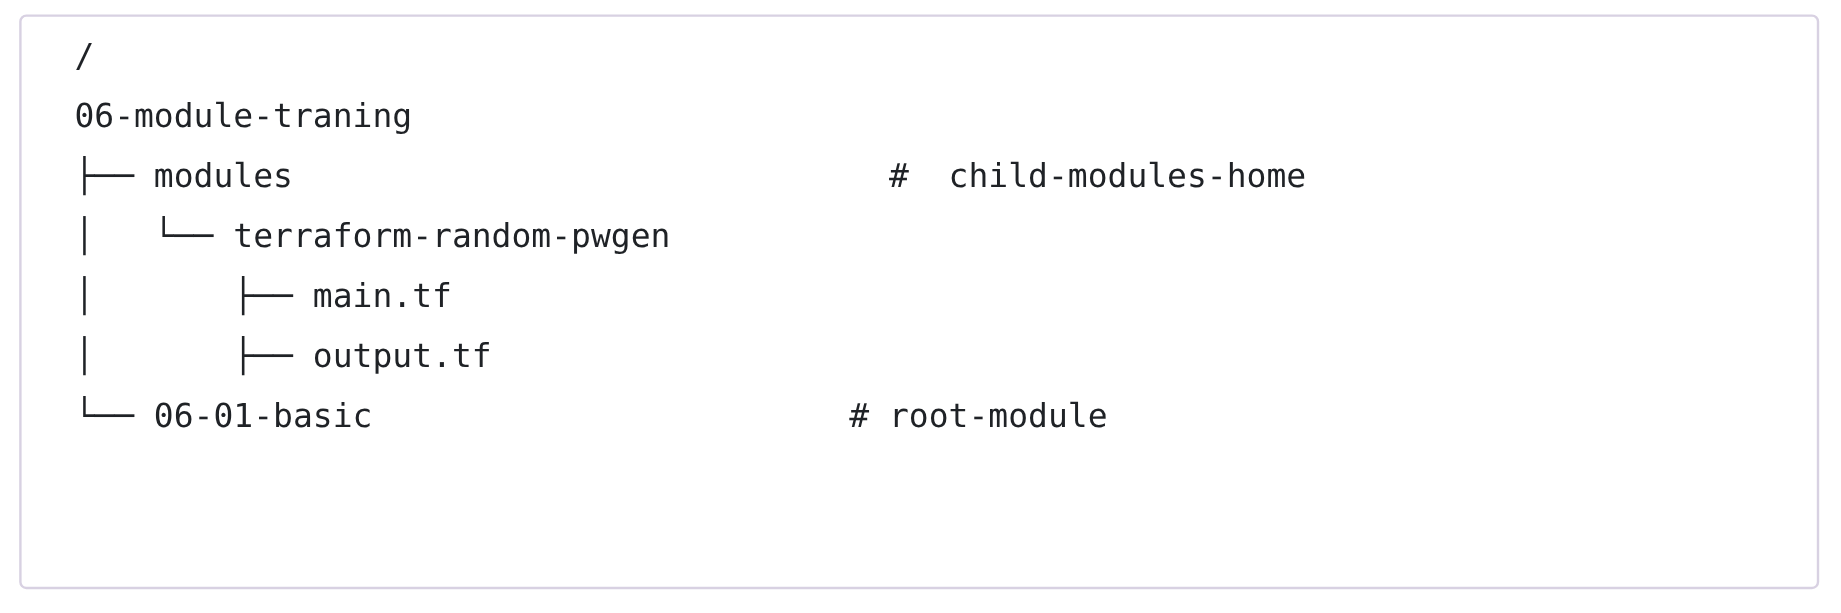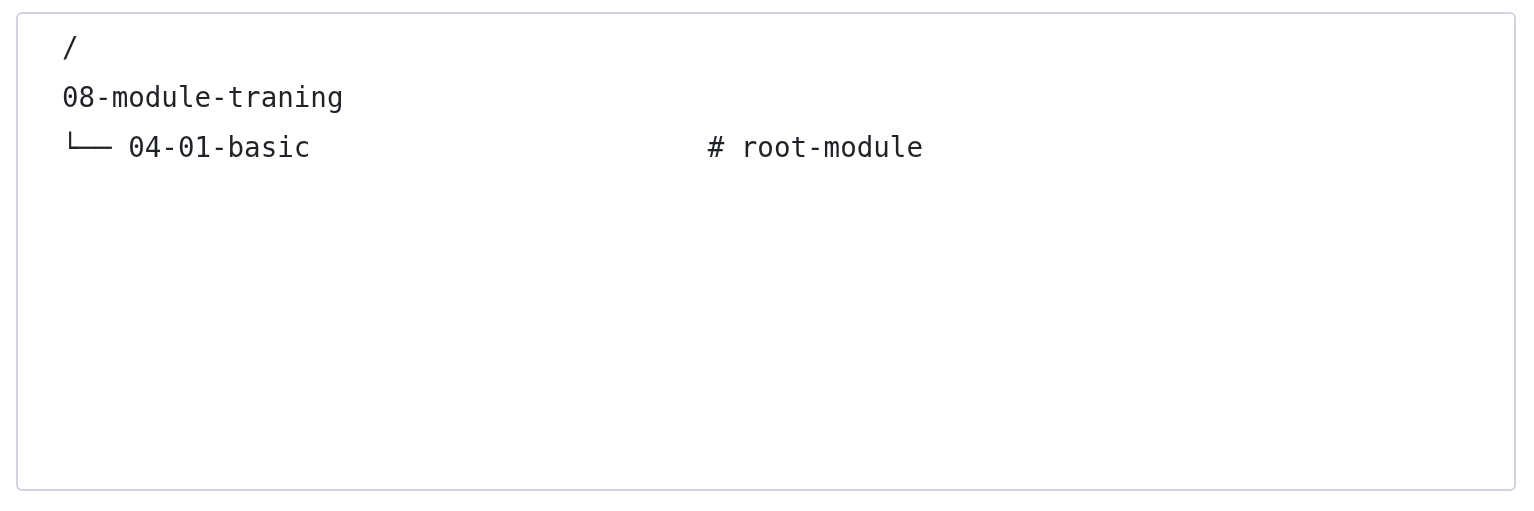--- a/index.html
+++ b/index.html
@@ -40,16 +40,20 @@
     white-space: pre;
     height: 50px;
   }
 </style>
 </head>
 <body>
 
 <div class="code-box">
   <div class="tree">
     <div class="line">/</div>
-    <div class="line">08-module-traning</div>
-    <div class="line">└── 04-01-basic                        # root-module</div>
+    <div class="line">06-module-traning</div>
+    <div class="line">├── modules                              #  child-modules-home</div>
+    <div class="line">│   └── terraform-random-pwgen</div>
+    <div class="line">│       ├── main.tf</div>
+    <div class="line">│       ├── output.tf</div>
+    <div class="line">└── 06-01-basic                        # root-module</div>
   </div>
 </div>
 
 </body></html>

